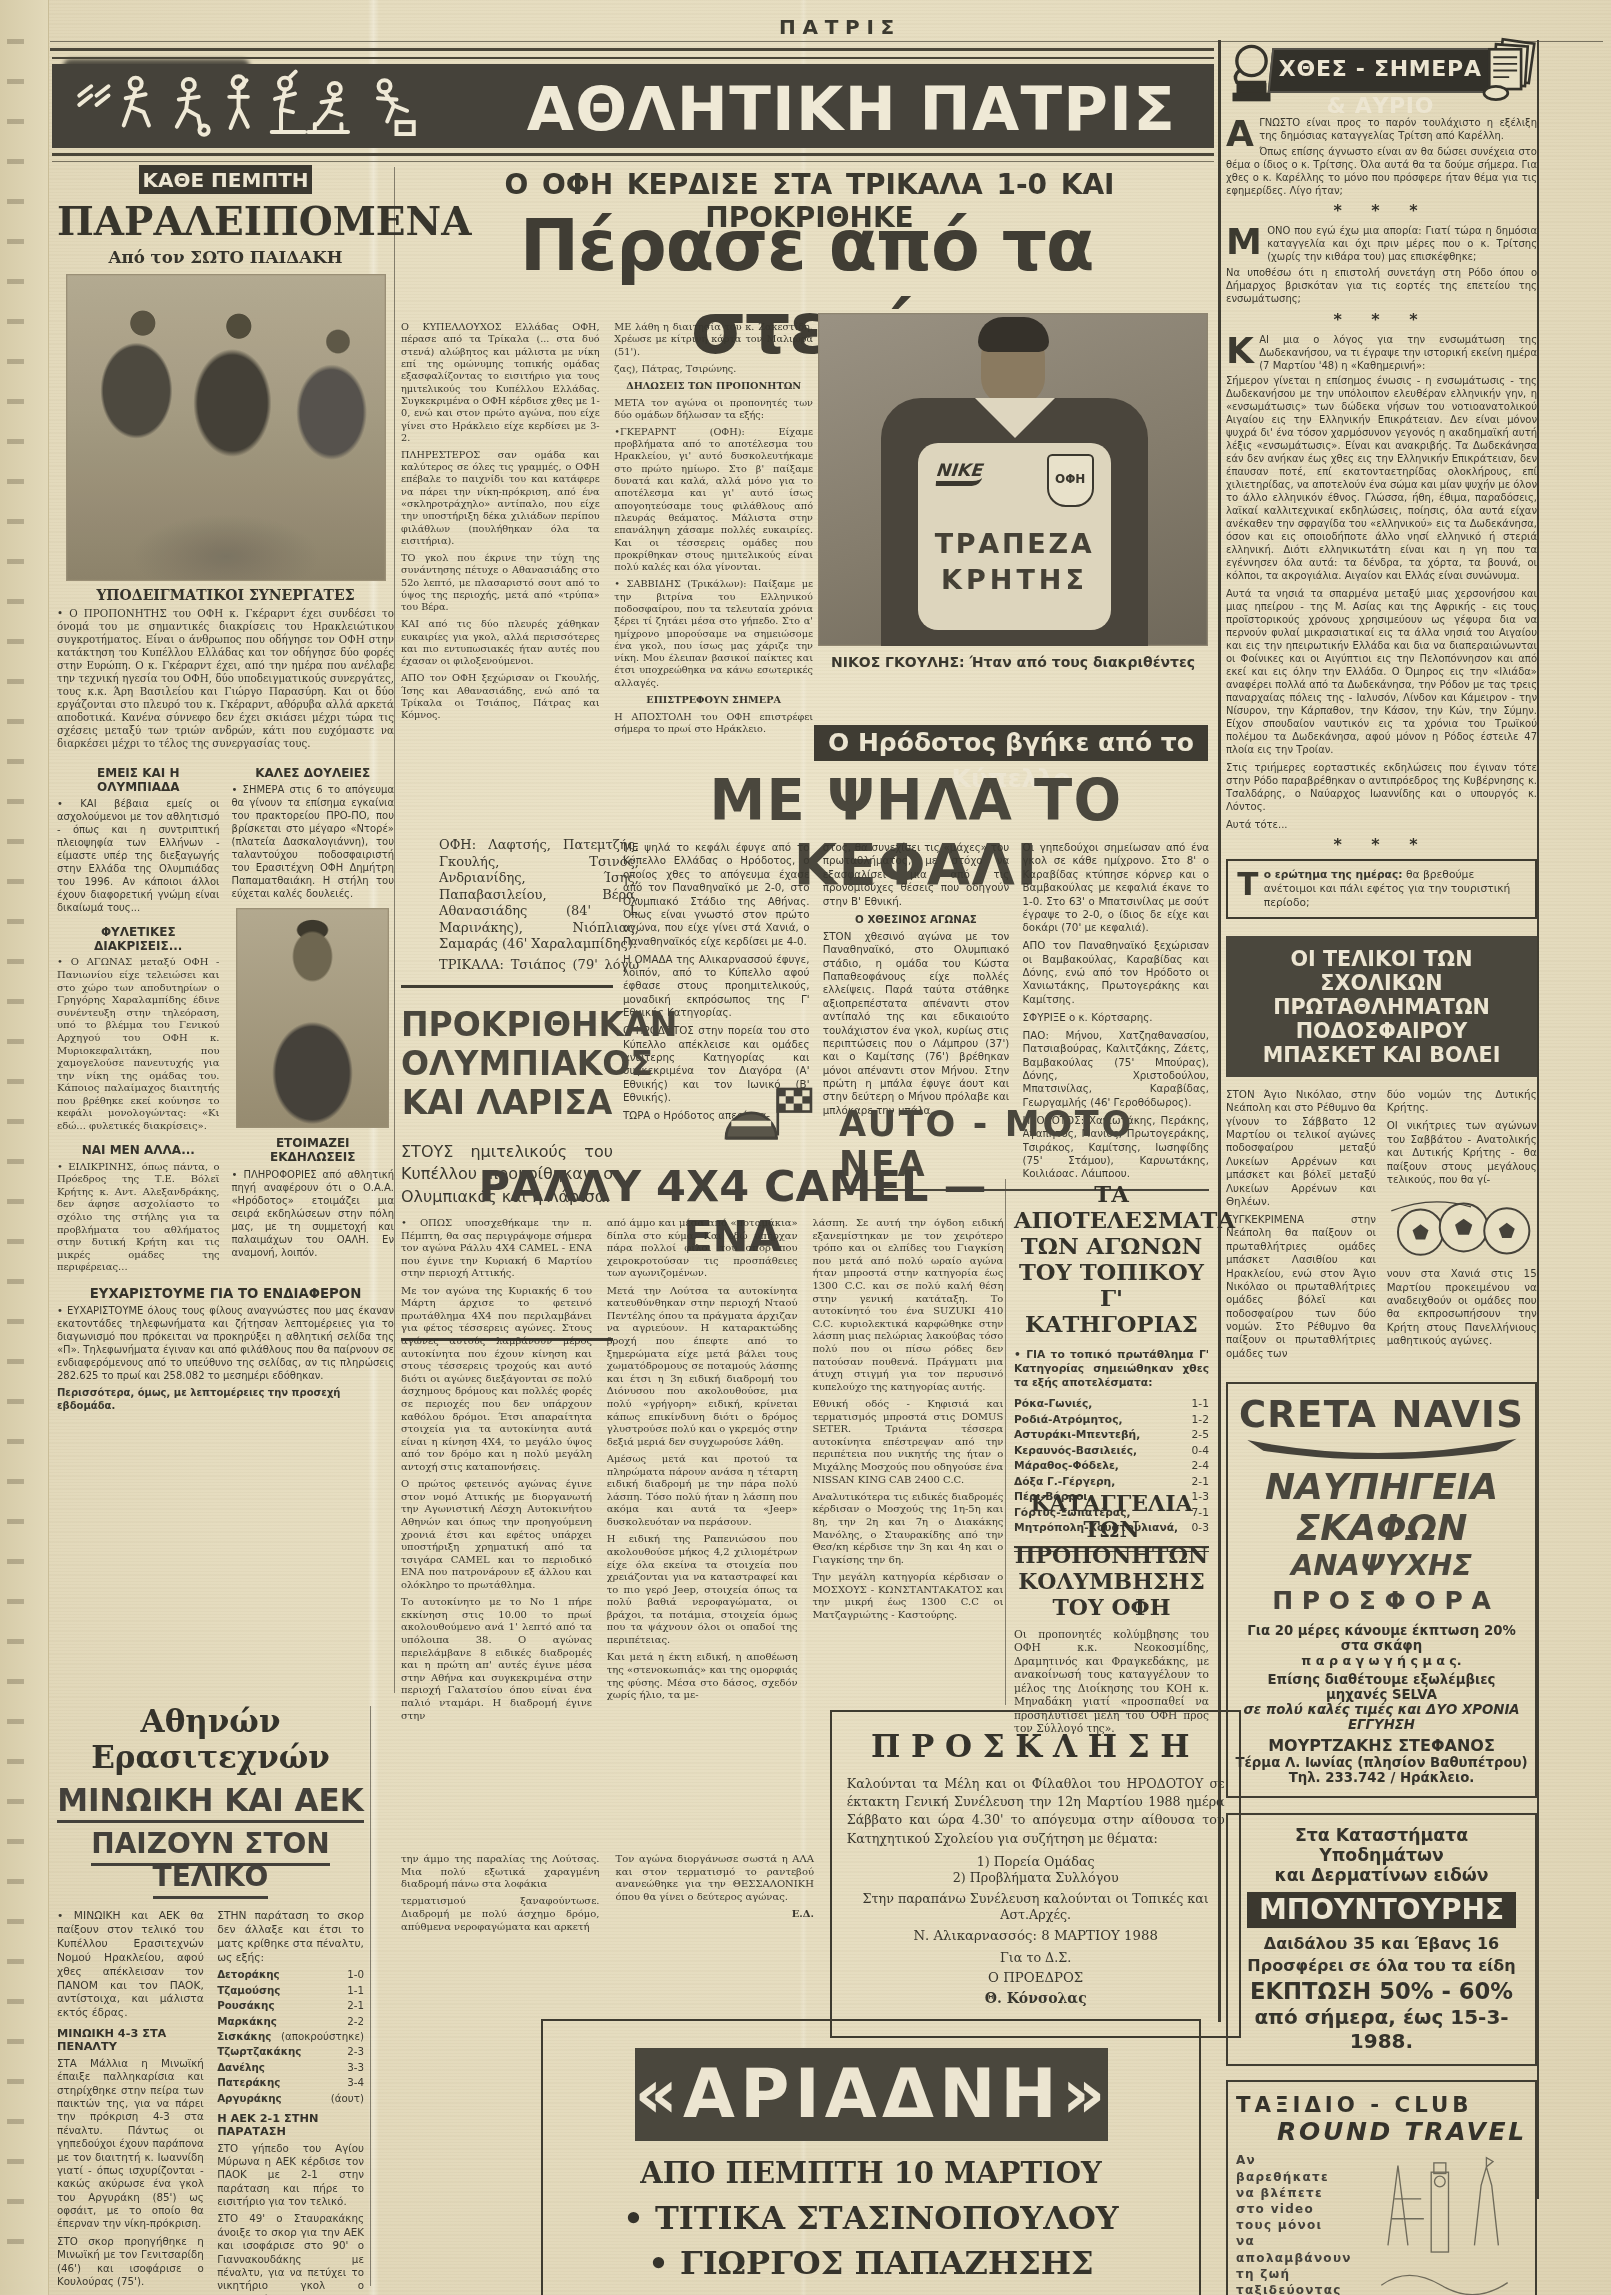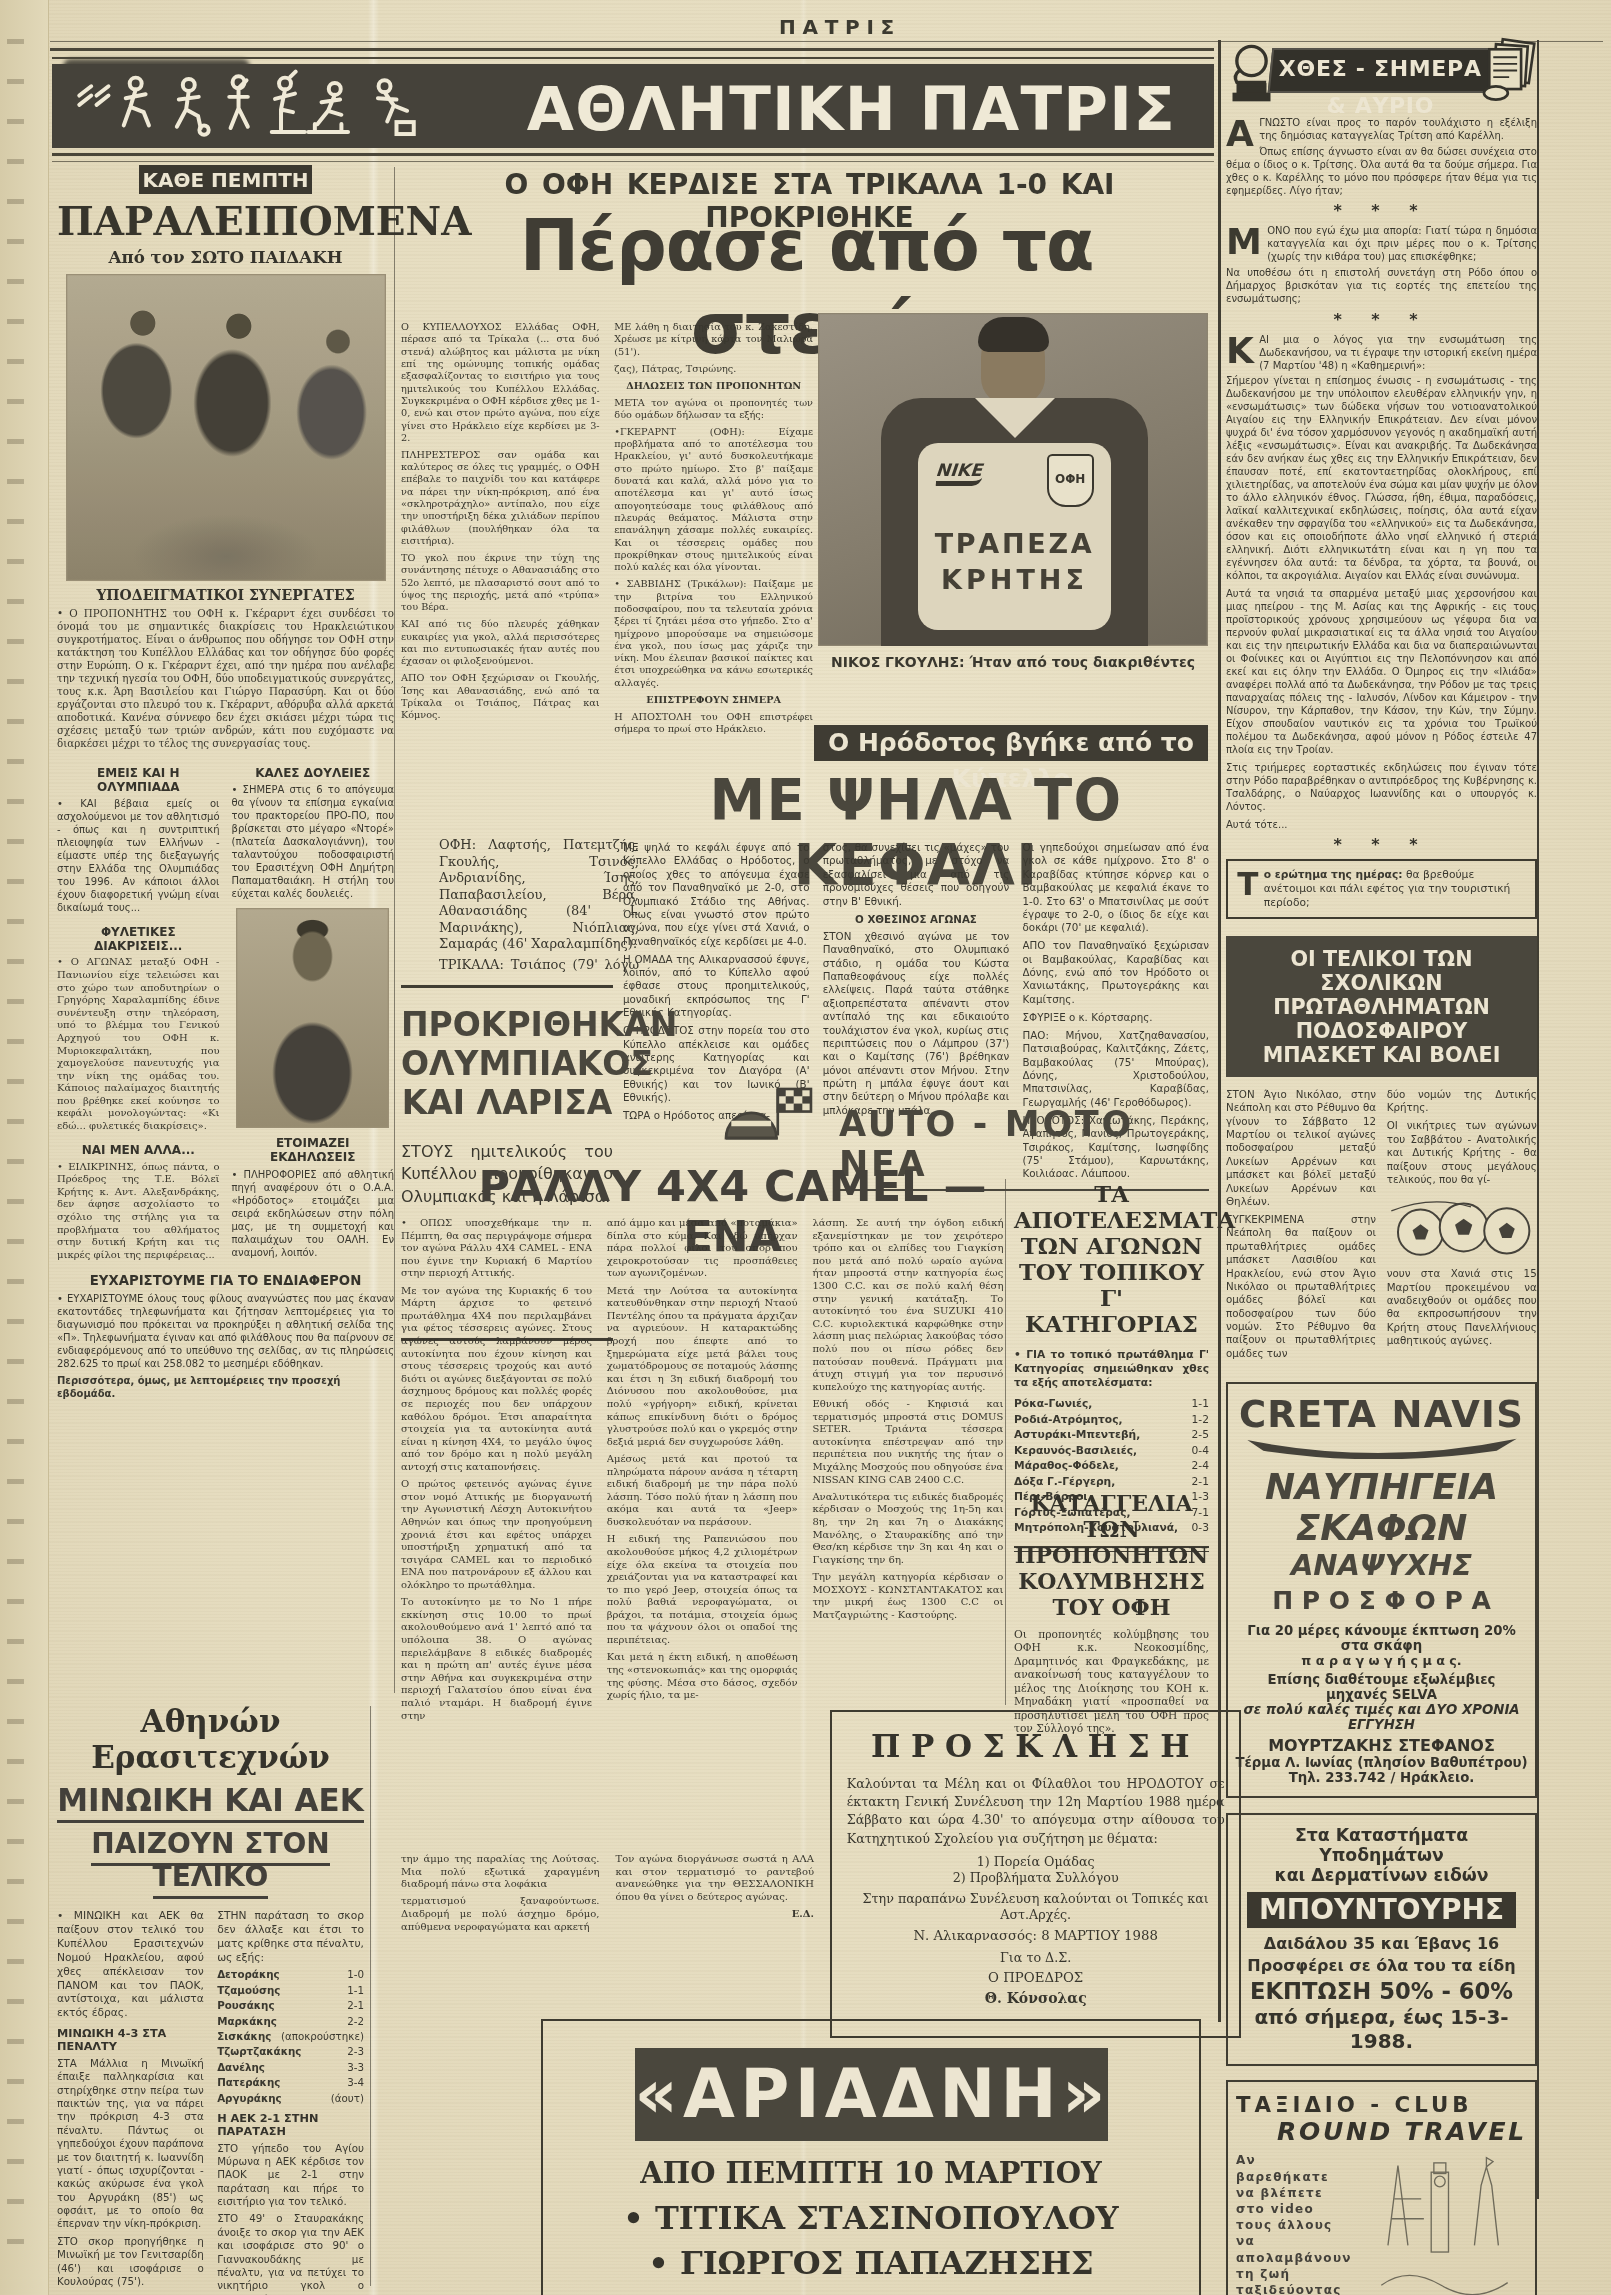--- a/index.html
+++ b/index.html
@@ -100,21 +100,21 @@
     <div class="subhead" style="font-size:14px;margin-top:6.7px;">ΥΠΟΔΕΙΓΜΑΤΙΚΟΙ ΣΥΝΕΡΓΑΤΕΣ</div>
     <div class="body15 jt" style="font-size:10.3px;">• Ο ΠΡΟΠΟΝΗΤΗΣ του ΟΦΗ κ. Γκέραρντ έχει συνδέσει το όνομά του με σημαντικές διακρίσεις του Ηρακλειώτικου συγκροτήματος. Είναι ο άνθρωπος που οδήγησε τον ΟΦΗ στην κατάκτηση του Κυπέλλου Ελλάδας και τον οδήγησε δύο φορές στην Ευρώπη. Ο κ. Γκέραρντ έχει, από την ημέρα που ανέλαβε την τεχνική ηγεσία του ΟΦΗ, δύο υποδειγματικούς συνεργάτες, τους κ.κ. Άρη Βασιλείου και Γιώργο Παρασύρη. Και οι δύο εργάζονται στο πλευρό του κ. Γκέραρντ, αθόρυβα αλλά αρκετά αποδοτικά. Κανένα σύννεφο δεν έχει σκιάσει μέχρι τώρα τις σχέσεις μεταξύ των τριών ανδρών, κάτι που ευχόμαστε να διαρκέσει μέχρι το τέλος της συνεργασίας τους.</div>
 
     <div class="flexrow" style="gap:12px;margin-top:9.3px;">
       <div style="width:163px;">
         <div class="lsubhead ctr">ΕΜΕΙΣ ΚΑΙ Η ΟΛΥΜΠΙΑΔΑ</div>
         <div class="sbody jt">• ΚΑΙ βέβαια εμείς οι ασχολούμενοι με τον αθλητισμό - όπως και η συντριπτική πλειοψηφία των Ελλήνων - είμαστε υπέρ της διεξαγωγής στην Ελλάδα της Ολυμπιάδας του 1996. Αν κάποιοι άλλοι έχουν διαφορετική γνώμη είναι δικαίωμά τους...</div>
         <div class="lsubhead ctr" style="margin-top:10.7px;">ΦΥΛΕΤΙΚΕΣ ΔΙΑΚΡΙΣΕΙΣ...</div>
         <div class="body15 jt">• Ο ΑΓΩΝΑΣ μεταξύ ΟΦΗ - Πανιωνίου είχε τελειώσει και στο χώρο των αποδυτηρίων ο Γρηγόρης Χαραλαμπίδης έδινε συνέντευξη στην τηλεόραση, υπό το βλέμμα του Γενικού Αρχηγού του ΟΦΗ κ. Μυριοκεφαλιτάκη, που χαμογελούσε πανευτυχής για την νίκη της ομάδας του. Κάποιος παλαίμαχος διαιτητής που βρέθηκε εκεί κούνησε το κεφάλι μονολογώντας: «Κι εδώ... φυλετικές διακρίσεις».</div>
         <div class="lsubhead ctr" style="margin-top:10.7px;">ΝΑΙ ΜΕΝ ΑΛΛΑ...</div>
-        <div class="body15 jt">• ΕΙΛΙΚΡΙΝΗΣ, όπως πάντα, ο Πρόεδρος της Τ.Ε. Βόλεϊ Κρήτης κ. Αντ. Αλεξανδράκης, δεν άφησε ασχολίαστο το σχόλιο της στήλης για τα προβλήματα του αθλήματος στην δυτική Κρήτη και τις μικρές φίλοι της περιφέρειας...</div>
+        <div class="body15 jt">• ΕΙΛΙΚΡΙΝΗΣ, όπως πάντα, ο Πρόεδρος της Τ.Ε. Βόλεϊ Κρήτης κ. Αντ. Αλεξανδράκης, δεν άφησε ασχολίαστο το σχόλιο της στήλης για τα προβλήματα του αθλήματος στην δυτική Κρήτη και τις μικρές ομάδες της περιφέρειας...</div>
       </div>
       <div style="width:163px;">
         <div class="lsubhead ctr">ΚΑΛΕΣ ΔΟΥΛΕΙΕΣ</div>
         <div class="sbody jt">• ΣΗΜΕΡΑ στις 6 το απόγευμα θα γίνουν τα επίσημα εγκαίνια του πρακτορείου ΠΡΟ-ΠΟ, που βρίσκεται στο μέγαρο «Ντορέ» (πλατεία Δασκαλογιάννη), του ταλαντούχου ποδοσφαιριστή του Ερασιτέχνη ΟΦΗ Δημήτρη Παπαματθαιάκη. Η στήλη του εύχεται καλές δουλειές.</div>
         <div class="photo" style="width:153px;height:220px;margin:8px auto;background:
             radial-gradient(31px 39px at 50% 22%,#6e6650 0%,#6e6650 60%,transparent 66%),
             radial-gradient(22.7px 14.7px at 50% 10%,#3c382c 0%,#3c382c 65%,transparent 72%),
             radial-gradient(63px 80px at 50% 75%,#45413a 0%,#45413a 58%,transparent 64%),
             linear-gradient(180deg,#b3a98f,#968b70);box-shadow:inset 0 0 0 1.3px #9b9076;"></div>
         <div class="lsubhead ctr">ΕΤΟΙΜΑΖΕΙ ΕΚΔΗΛΩΣΕΙΣ</div>
@@ -503,21 +503,21 @@
 
     <div class="adbox" style="margin-top:14.7px;padding:9.3px 8px;">
       <div class="sans b" style="font-size:21.3px;letter-spacing:4px;">ΤΑΞΙΔΙΟ - CLUB</div>
       <div class="sans b" style="font-size:25px;font-style:italic;text-align:right;letter-spacing:2.7px;">ROUND TRAVEL</div>
       <div class="flexrow" style="margin-top:6.7px;gap:5.3px;">
         <div style="width:127px;">
             <div class="sans b" style="font-size:12px;line-height:1.35;letter-spacing:1.3px;color:#44413a;">Αν</div>
             <div class="sans b" style="font-size:12px;line-height:1.35;letter-spacing:1.3px;color:#44413a;">βαρεθήκατε</div>
             <div class="sans b" style="font-size:12px;line-height:1.35;letter-spacing:1.3px;color:#44413a;">να βλέπετε</div>
             <div class="sans b" style="font-size:12px;line-height:1.35;letter-spacing:1.3px;color:#44413a;">στο video</div>
-            <div class="sans b" style="font-size:12px;line-height:1.35;letter-spacing:1.3px;color:#44413a;">τους άλλους</div>
+            <div class="sans b" style="font-size:12px;line-height:1.35;letter-spacing:1.3px;color:#44413a;">τους μόνοι</div>
             <div class="sans b" style="font-size:12px;line-height:1.35;letter-spacing:1.3px;color:#44413a;">να απολαμβάνουν</div>
             <div class="sans b" style="font-size:12px;line-height:1.35;letter-spacing:1.3px;color:#44413a;">τη ζωή</div>
             <div class="sans b" style="font-size:12px;line-height:1.35;letter-spacing:1.3px;color:#44413a;">ταξιδεύοντας</div>
             <div class="sans b" style="font-size:12px;line-height:1.35;letter-spacing:1.3px;color:#44413a;">ενώ εσείς</div>
           </div>
         <svg width="153" height="220" viewBox="0 0 230 330" stroke="#6e6a5a" stroke-width="2" fill="none">
           <path d="M30 140 L45 20 L60 140 M36 100 h48 M40 70 h40"></path>
           <rect x="95" y="30" width="26" height="120"></rect>
             <rect x="99" y="16" width="18" height="16"></rect>
             <circle cx="108" cy="44" r="8"></circle>

